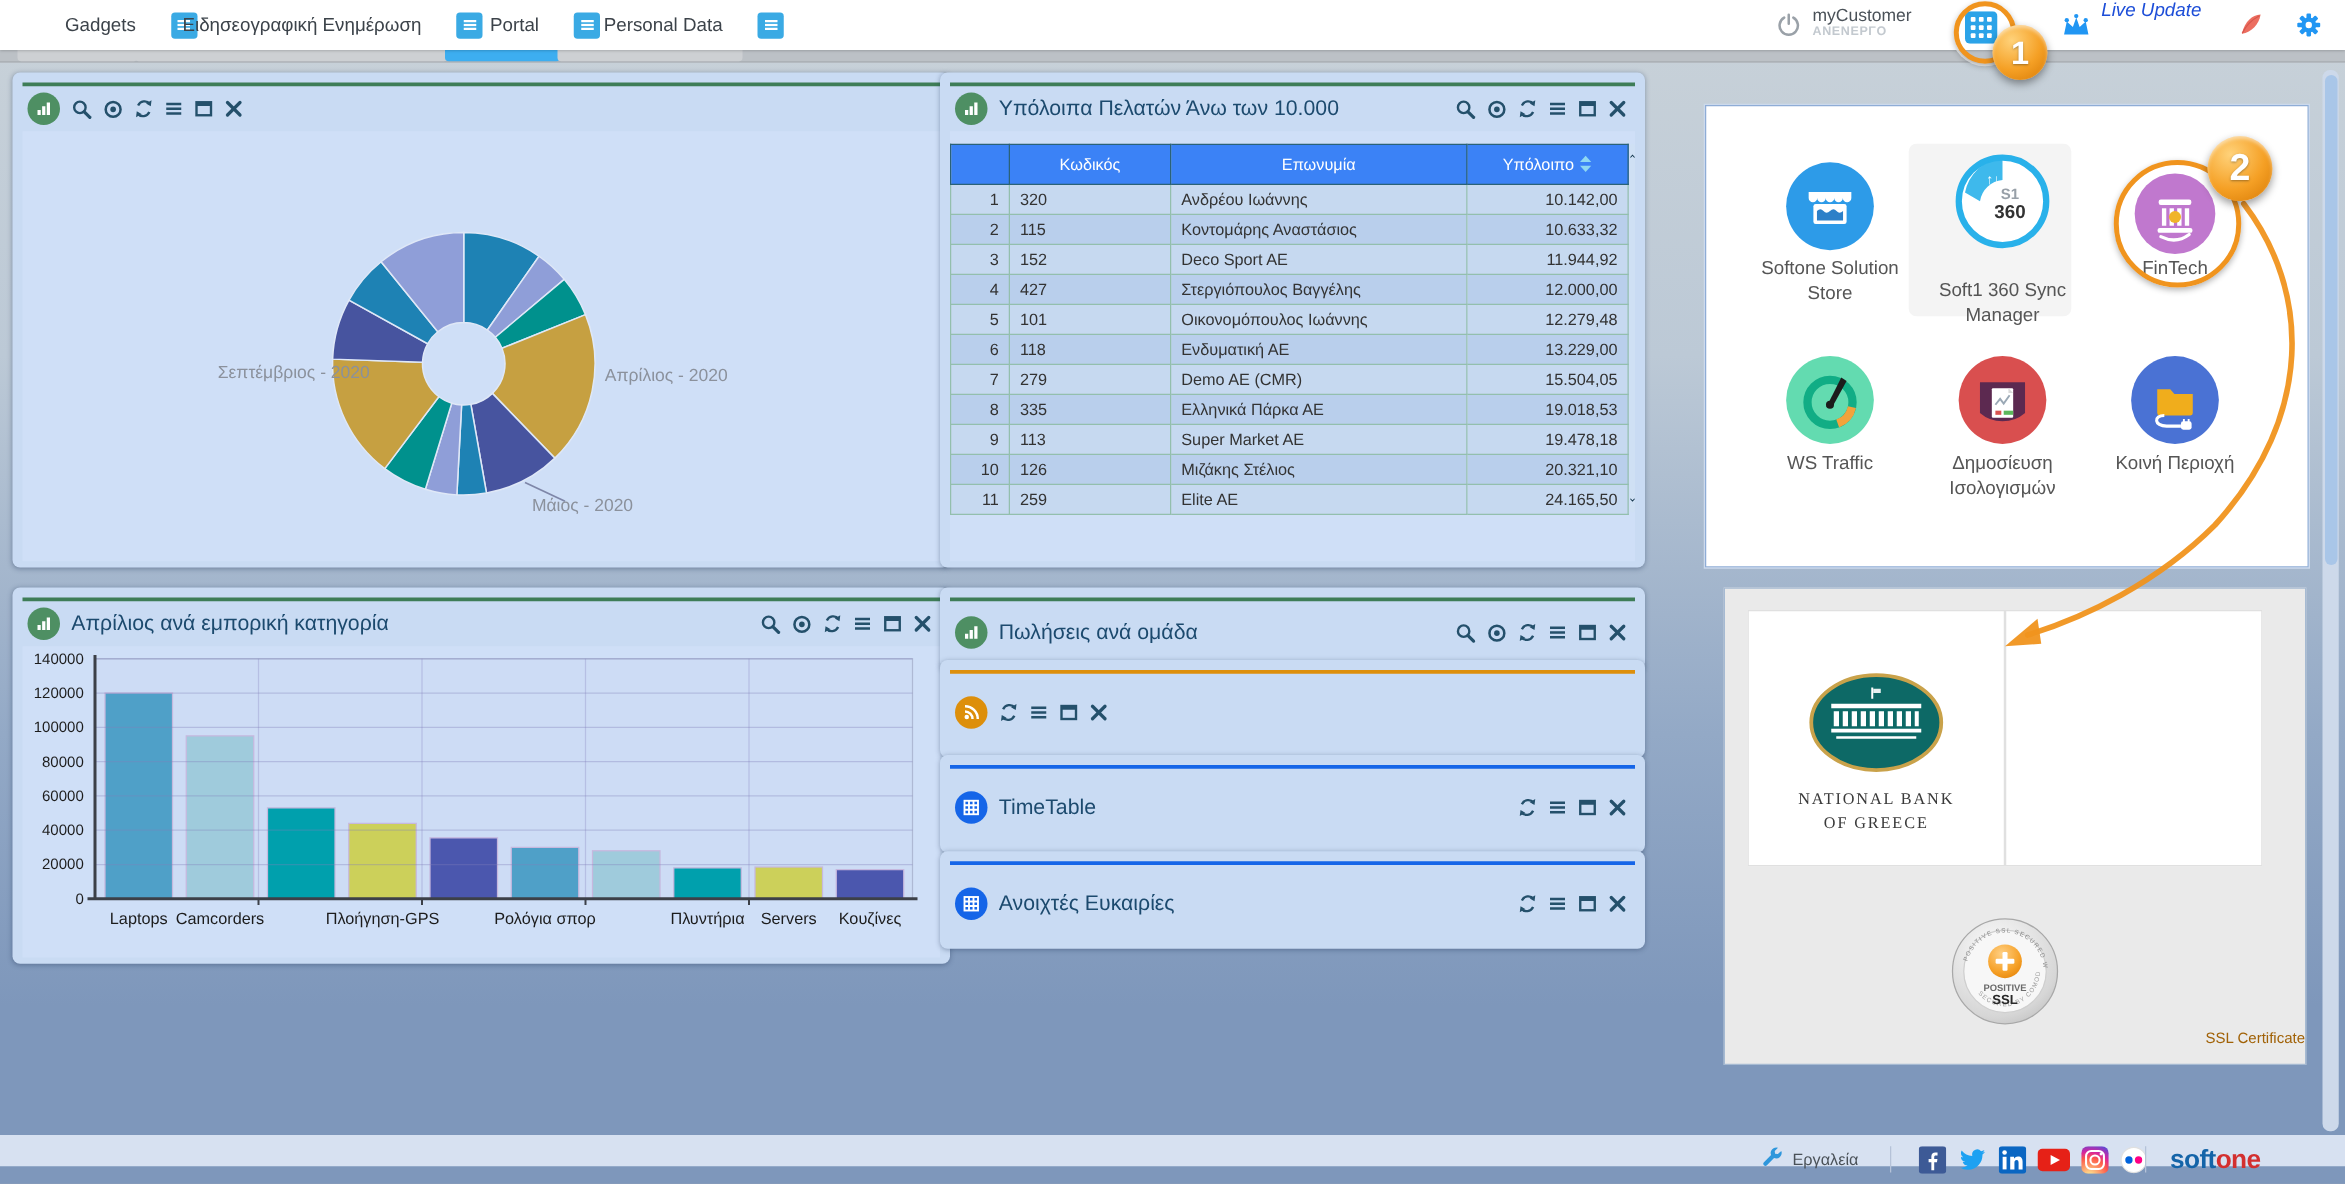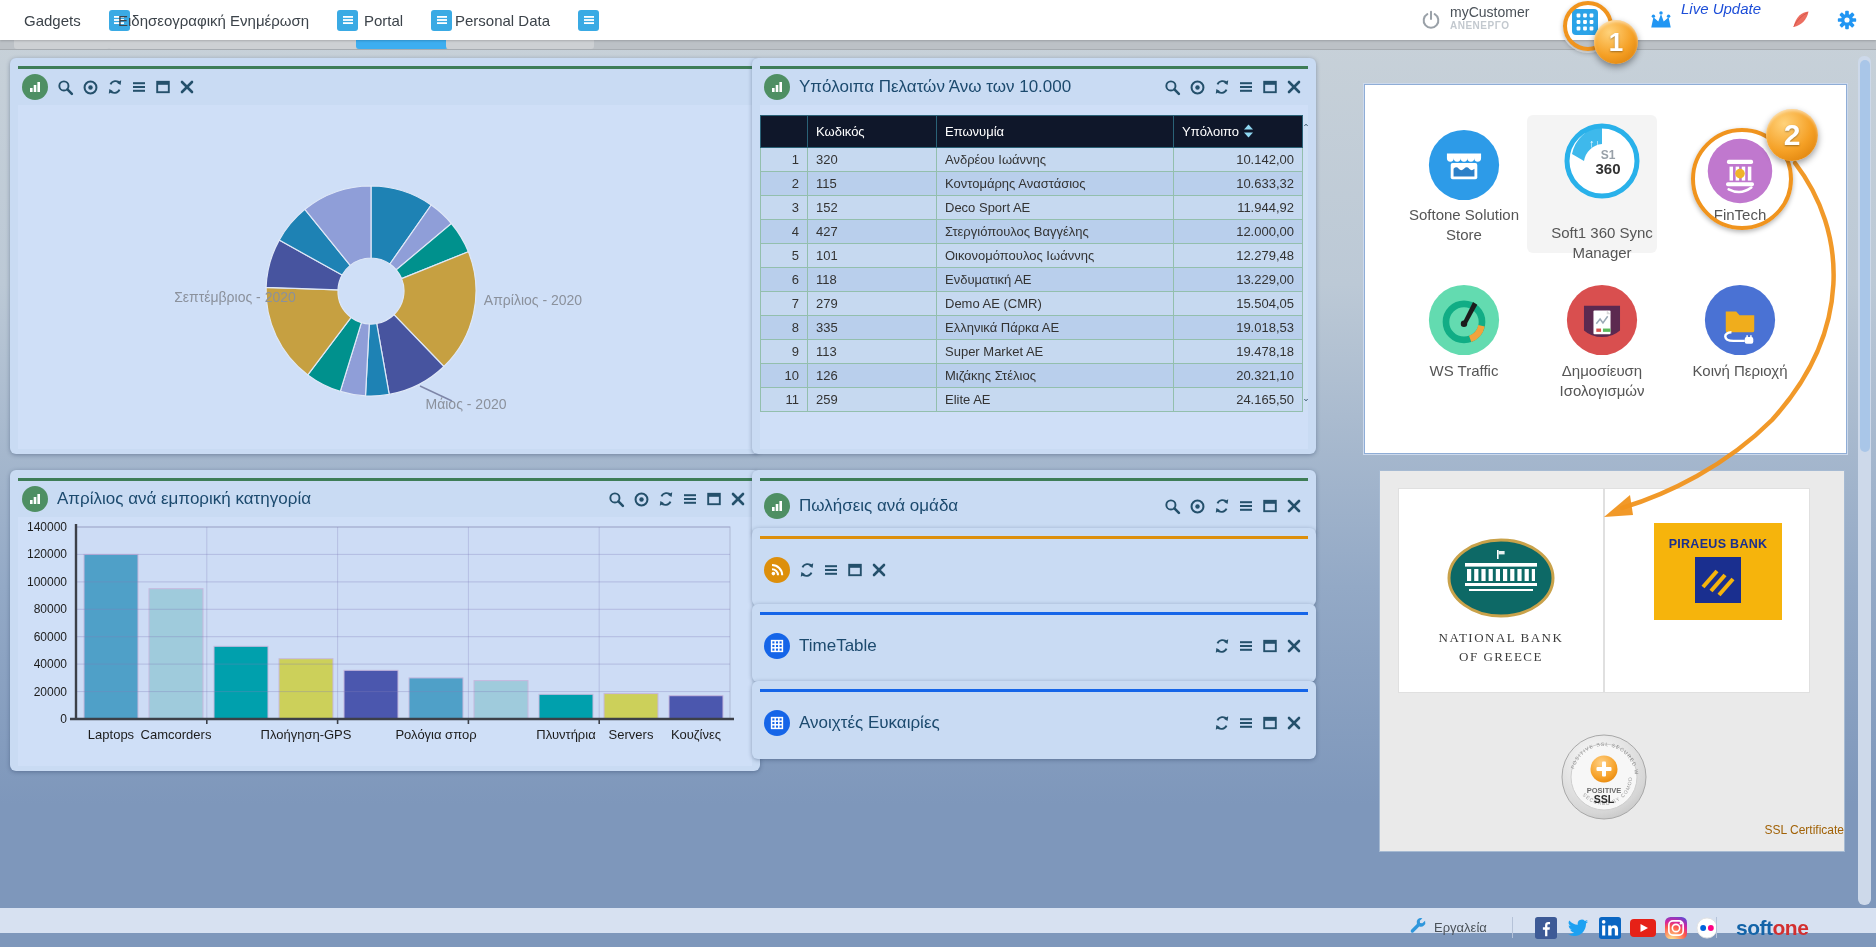--- a/index.html
+++ b/index.html
@@ -1,20 +1,20 @@
 <!DOCTYPE html>
 <html><head>
 <meta charset="utf-8">
 <style>
   html,body{margin:0;padding:0;background:#8d9fb8;font-family:"Liberation Sans",sans-serif;}
   .page{position:relative;width:1876px;height:947px;overflow:hidden;margin:0 auto;
         background:linear-gradient(180deg,#c9d2d9 0%,#bcc9d6 30%,#93a9c6 62%,#7e97bb 85%,#7e97bb 100%);}
   
   .topbar{position:absolute;left:0;top:0;width:100%;height:40px;background:#ffffff;z-index:10;box-shadow:0 1px 2px rgba(0,0,0,.18);}
-  .tabgroup{position:absolute;top:0;height:40px;display:flex;align-items:center;gap:28px;cursor:pointer;}
+  .tabgroup{position:absolute;top:0;height:40px;display:flex;align-items:center;gap:28px;cursor:pointer;margin-left:28px;}
   .tablabel{font-size:15px;color:#3c434a;white-space:nowrap;}
   .tabbtn{width:21px;height:21px;border-radius:3px;background:#3aaae4;display:flex;align-items:center;justify-content:center;}
   .tabstrip{position:absolute;left:0;top:40px;width:100%;height:9px;background:#bcc1c6;border-bottom:1px solid #a7acb1;z-index:9;}
   .tbar{position:absolute;top:0;height:9px;border-radius:0 0 3px 3px;}
   .hright{position:absolute;top:0;height:40px;}
   .username{font-size:14px;color:#4a5158;line-height:15px;}
   .userstatus{font-size:10px;font-weight:bold;color:#c3c9cf;letter-spacing:.5px;}
   .liveupdate{font-size:15px;color:#1d4ed8;font-style:italic;}
   
   .panel{position:absolute;background:#c9dbf3;border-radius:6px;box-shadow:0 1px 4px rgba(35,55,90,.4);padding:8px;z-index:2;}
@@ -26,21 +26,21 @@
   .collapsed .whead{height:100%;}
   .wicon{width:26px;height:26px;border-radius:50%;display:flex;align-items:center;justify-content:center;flex:0 0 auto;}
   .wicon.chart{background:#4e8f63;} .wicon.rss{background:#dd8f0b;} .wicon.grid{background:#1565e8;}
   .wtitle{font-size:17px;color:#1c4a6e;flex:1 1 auto;white-space:nowrap;overflow:hidden;}
   .wactions{display:flex;gap:8px;align-items:center;flex:0 0 auto;padding-right:2px;}
   .wactions .act{cursor:pointer;display:flex;}
   .wbody{flex:1 1 auto;position:relative;background:#cfdff7;}
   
   .tablewrap{position:absolute;left:0;top:10px;right:0;display:flex;}
   table.balances{border-collapse:collapse;width:514px;font-size:13px;color:#333;table-layout:fixed;}
-  table.balances th{background:#0f172a;color:#fff;font-weight:normal;height:31px;text-align:left;padding:0 8px;border:1px solid #2a6277;font-size:13px;}
+  table.balances th{background:#3b82f6;color:#fff;font-weight:normal;height:31px;text-align:center;padding:0 8px;border:1px solid #2a6277;font-size:13px;}
   table.balances td{height:23px;padding:0 8px;border:1px solid #93bfad;white-space:nowrap;overflow:hidden;}
   table.balances tr.odd td{background:#c6d9f0;}
   table.balances tr.even td{background:#b9cfec;}
   td.cnum{text-align:right;color:#333;}
   td.cval{text-align:right;}
   .vscroll{width:17px;margin-left:1px;background:#cfe0f4;border-radius:3px;position:relative;height:295px;}
   .vthumb{position:absolute;left:2px;right:2px;top:22px;bottom:22px;background:#ddd0b6;border-radius:2px;
           background-image:radial-gradient(#c2b08c 1px,transparent 1.2px);background-size:4px 4px;}
   .varr{position:absolute;left:0;width:100%;height:20px;display:flex;align-items:center;justify-content:center;cursor:pointer;}
   
@@ -794,33 +794,20 @@
               <rect x="24" y="52" width="64" height="2"></rect>
           </g>
           </svg>
       </div>
       <div class="nbgtext" style="margin-top:4px">
         <div>NATIONAL BANK</div>
         <div>OF GREECE</div>
       </div>
     </div>
     <div class="bankcard" style="left:224px"></div>
-    <div class="piraeus">
-      <div class="pbname">PIRAEUS BANK</div>
-      <div style="text-align:center;margin-top:6px">
-        <svg width="46" height="46" viewBox="0 0 46 46">
-            <rect width="46" height="46" fill="#1a2f8f"></rect>
-          <g stroke="#f6b40c" stroke-width="4">
-              <line x1="8" y1="30" x2="22" y2="14"></line>
-              <line x1="16" y1="34" x2="30" y2="18"></line>
-              <line x1="24" y1="38" x2="38" y2="22"></line>
-            </g>
-          </svg>
-      </div>
-    </div>
     <div style="position:absolute;left:180px;top:262px">
       <svg width="88" height="88" viewBox="0 0 88 88">
         <defs>
           <radialGradient id="silv" cx="40%" cy="30%" r="90%">
               <stop offset="0" stop-color="#fbfbfb"></stop>
               <stop offset=".7" stop-color="#d6d6d6"></stop>
               <stop offset="1" stop-color="#b3b3b3"></stop>
             </radialGradient>
           <radialGradient id="oran" cx="40%" cy="28%" r="90%">
               <stop offset="0" stop-color="#ffd084"></stop>

